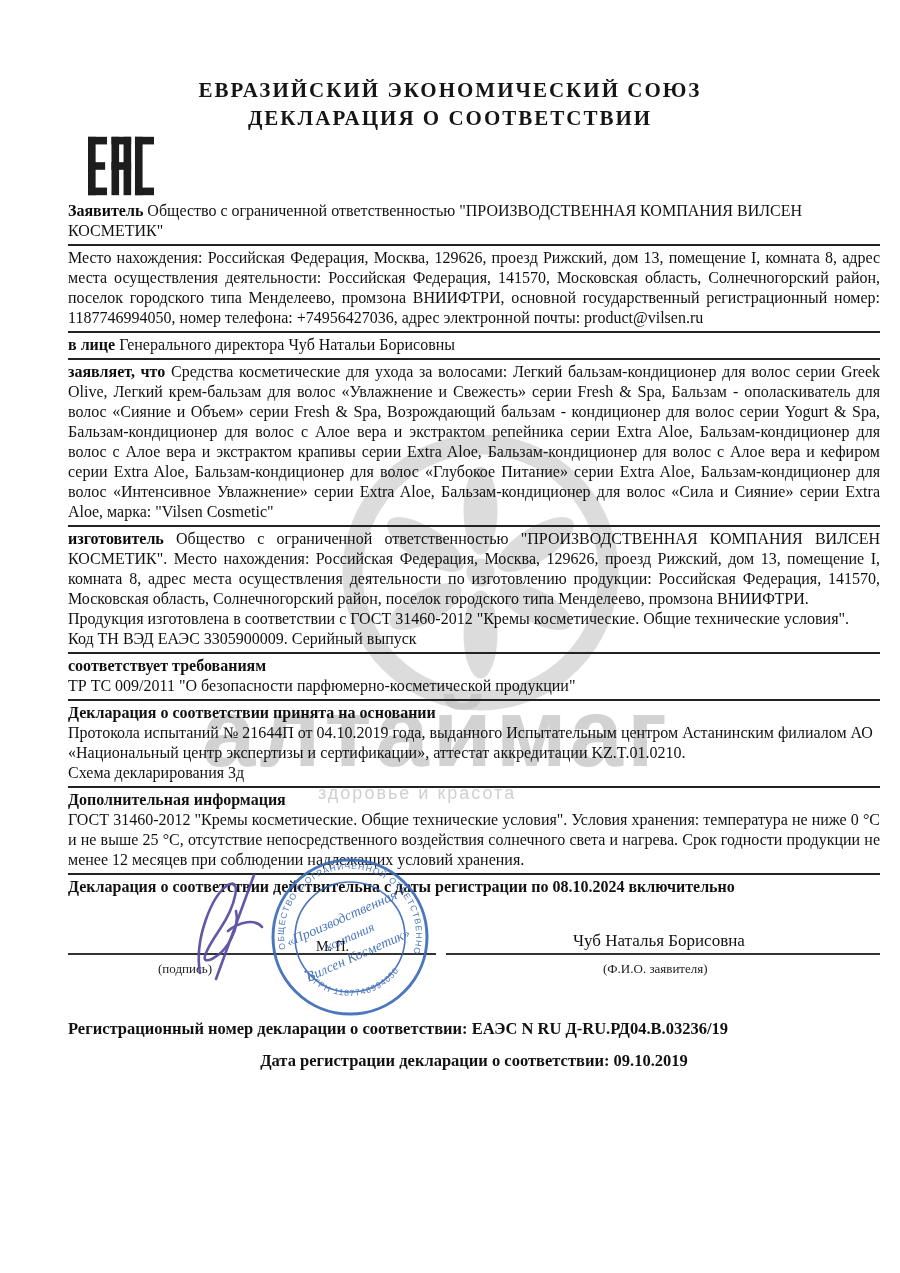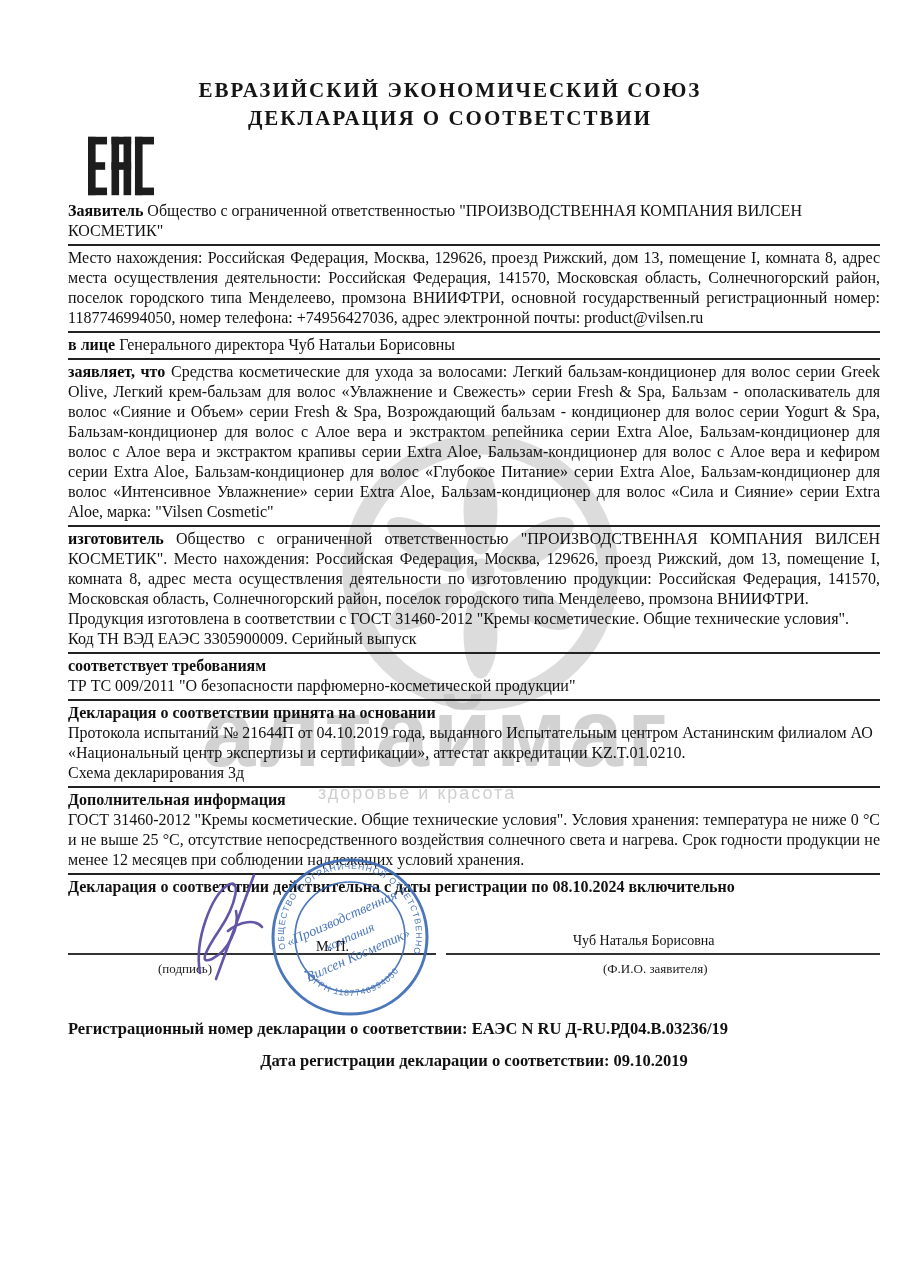--- a/index.html
+++ b/index.html
@@ -29,21 +29,21 @@
   .head{font-weight:bold;}
   .mt2{margin-top:2px;}
   
   .sigarea{position:relative;height:118px;margin-top:4px;}
   .sigline{position:absolute;border-bottom:2px solid #333;}
   .sigline-left{left:0;top:52px;width:368px;}
   .sigline-right{left:378px;top:52px;width:434px;}
   .cap{position:absolute;font-size:13px;color:#222;}
   .cap-sign{left:90px;top:58px;}
   .cap-fio{left:535px;top:58px;}
-  .fio{position:absolute;left:505px;top:30px;font-size:14px;}
+  .fio{position:absolute;left:505px;top:30px;font-size:17px;}
   .mp{position:absolute;left:248px;top:36px;font-size:14px;z-index:4;}
   .sig-svg{position:absolute;left:60px;top:-40px;z-index:3;}
   .stamp{position:absolute;left:198px;top:-48px;z-index:2;opacity:.92;}
   
   .reg{font-weight:bold;font-size:16.5px;margin-top:10px;}
   .reg + .reg{margin-top:12px;text-align:center;}
 </style>
 </head>
 <body>
 

